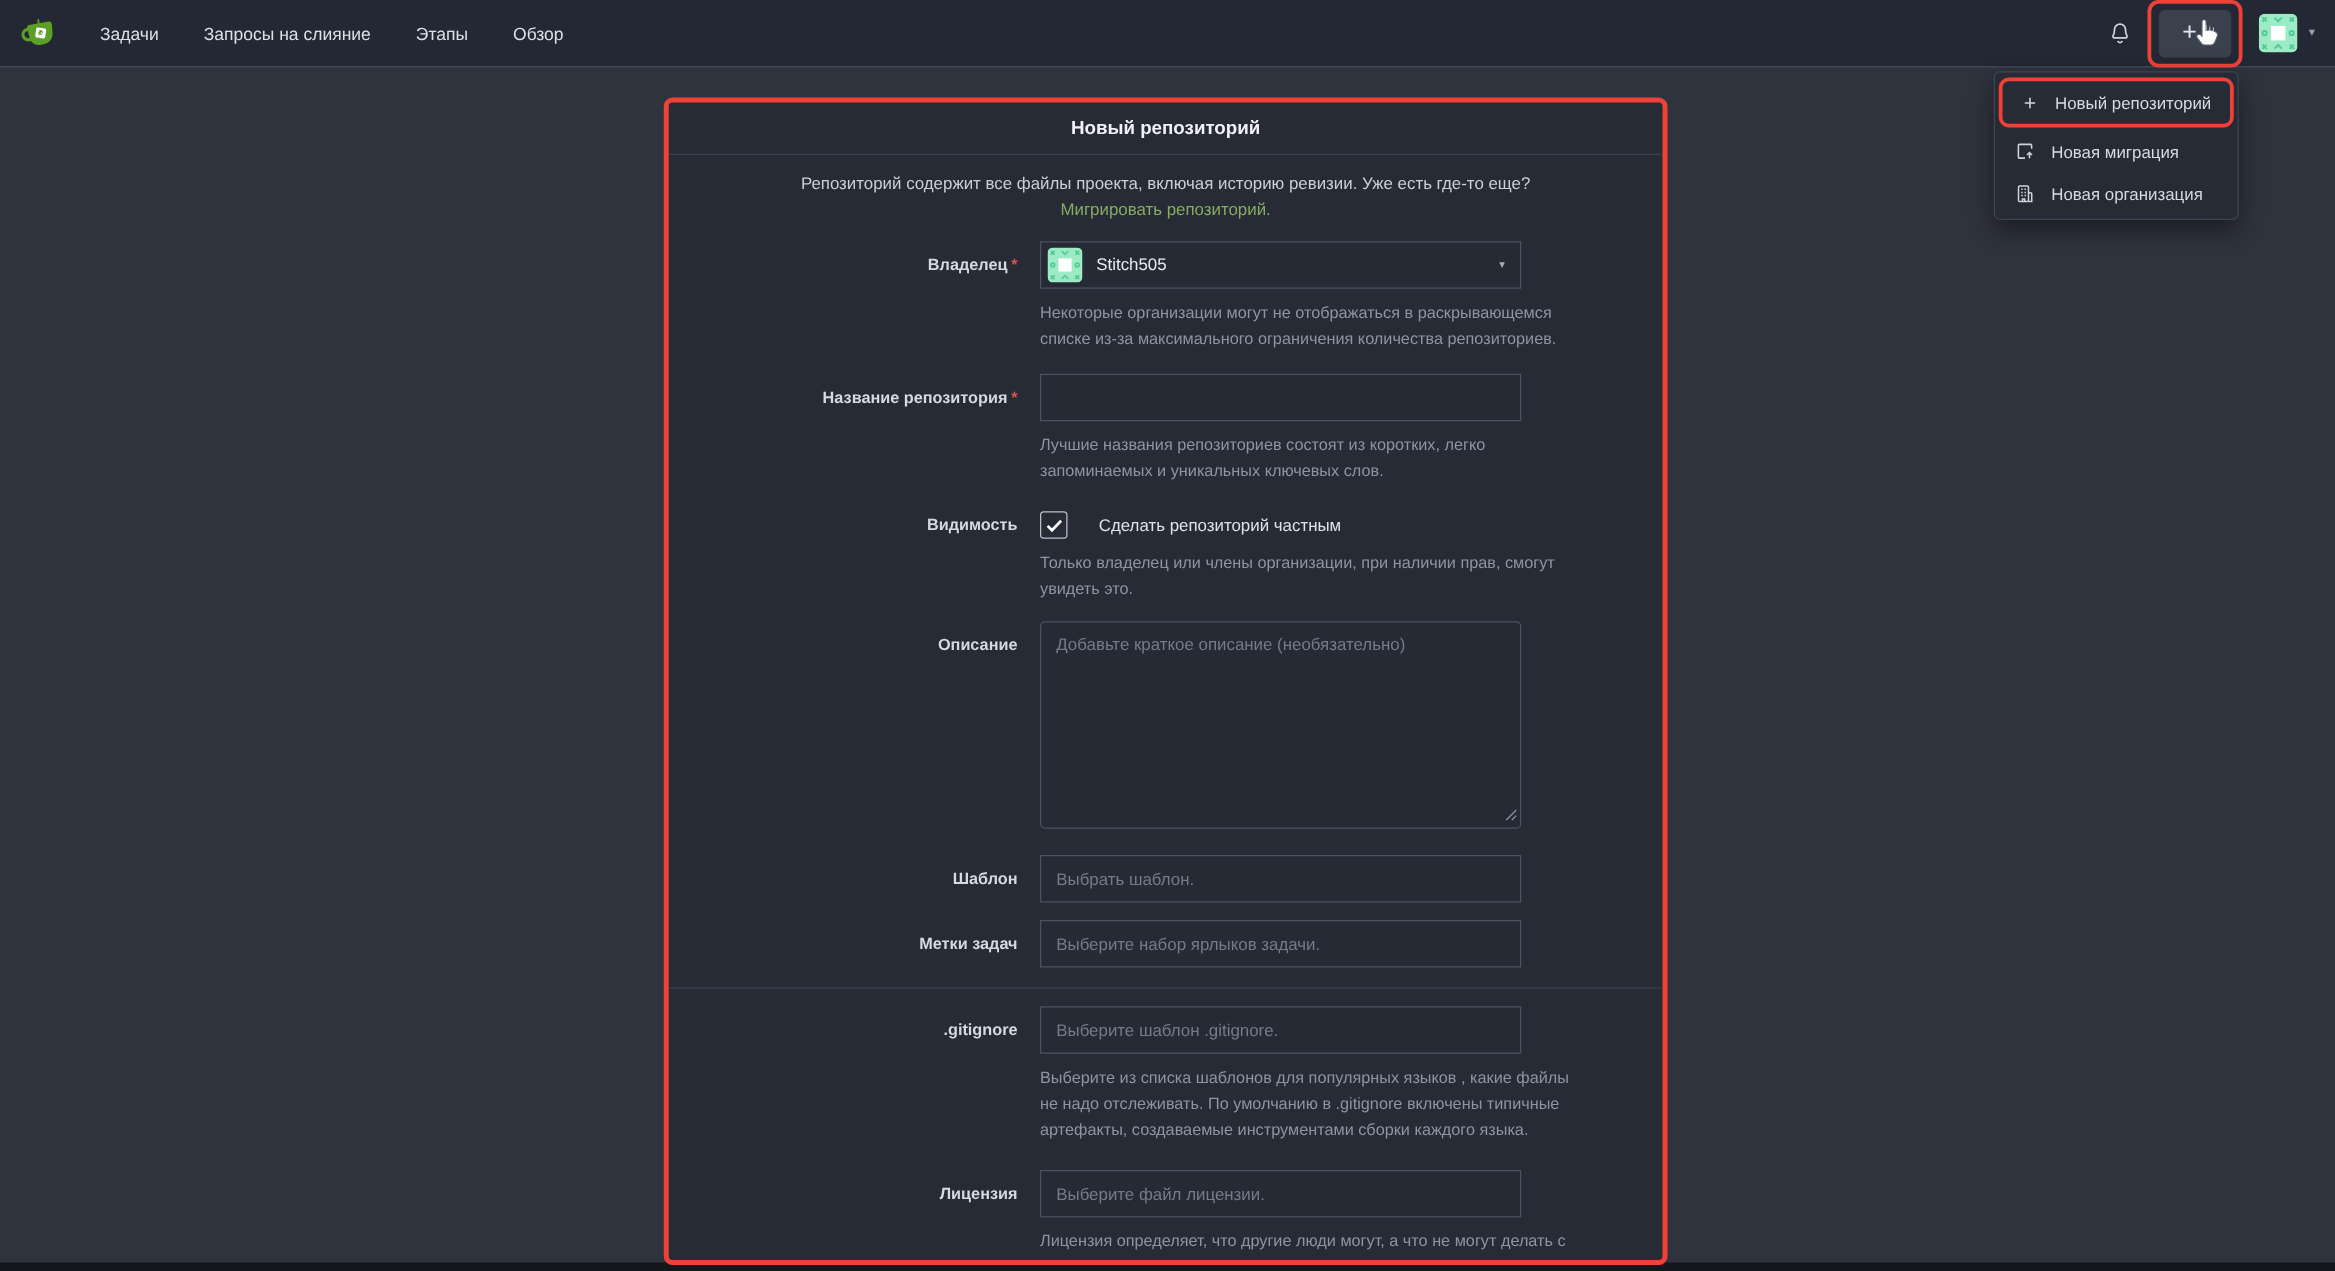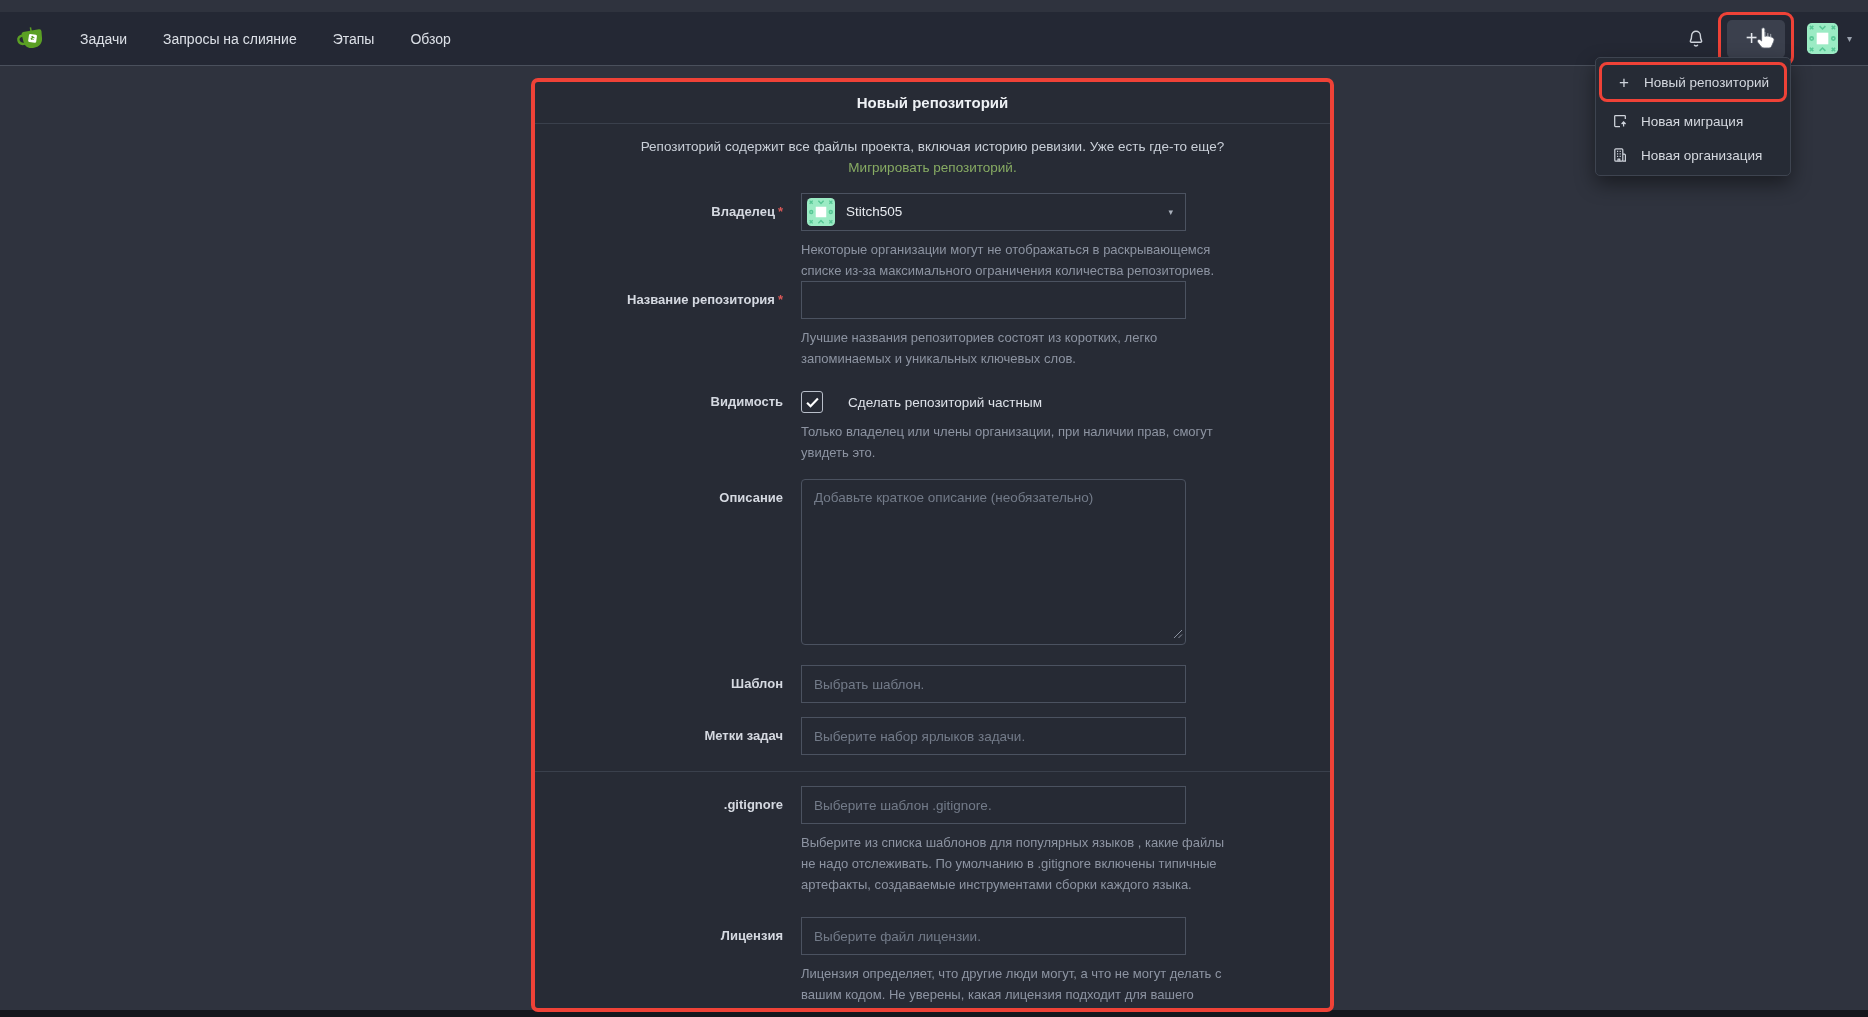--- a/index.html
+++ b/index.html
@@ -5,21 +5,21 @@
   html,body { margin:0; padding:0; }
   body {
     width:1868px; height:1017px; position:relative; overflow:hidden;
     background:#2f333e;
     font-family:"Liberation Sans","DejaVu Sans",sans-serif;
     -webkit-font-smoothing:antialiased;
   }
 
   
   .navbar {
-    position:absolute; top:12px; left:0; right:0; height:54px;
+    position:absolute; top:0; left:0; right:0; height:54px;
     background:#242834; border-bottom:1px solid #4a505c;
     display:flex; align-items:center; padding:0 16px; box-sizing:border-box; z-index:8;
   }
   .logo { width:34px; height:30px; margin-right:30px; display:flex; align-items:center; cursor:pointer; }
   .nav-links { display:flex; gap:36px; font-size:14px; color:#dce0e7; }
   .nav-link { cursor:pointer; white-space:nowrap; }
   .nav-right { margin-left:auto; display:flex; align-items:center; }
   .icon-btn { display:flex; align-items:center; justify-content:center; padding:6px; cursor:pointer; }
   .plus-wrap { position:relative; margin:0 22px 0 16px; }
   .plus-btn {
@@ -59,21 +59,21 @@
   }
   .form-header {
     height:41px; display:flex; align-items:center; justify-content:center;
     border-bottom:1px solid #3a404c; font-weight:bold; font-size:15px; color:#eef1f5;
   }
   .form-intro {
     width:660px; margin:13px auto 4px auto; text-align:center;
     font-size:13.5px; line-height:1.55; color:#c9cfd8;
   }
   .link { color:#87ab63; cursor:pointer; }
-  .row { display:flex; }
+  .row { display:flex;padding-left:31px; }
   .lbl {
     flex:0 0 266px; text-align:right; padding-right:18px; box-sizing:border-box;
     font-size:13px; font-weight:bold; color:#d5d9e1; padding-top:11px; line-height:1.3;
   }
   .req { color:#d95757; margin-left:3px; font-weight:bold; }
   .ctl { width:430px; }
   .input, .combo, .owner-select {
     box-sizing:border-box; width:385px; height:38px; background:#262a34;
     border:1px solid #4b5260; border-radius:0;
     display:flex; align-items:center; padding:0 12px; font-size:13.5px;
@@ -96,21 +96,21 @@
   .cb-label { font-size:13.5px; color:#dde1e8; margin-left:25px; cursor:pointer; }
   .ta-wrap { position:relative; width:385px; }
   textarea.desc {
     box-sizing:border-box; width:385px; height:166px; background:#262a34;
     border:1px solid #4b5260; border-radius:4px; padding:10px 12px;
     font-size:13.5px; color:#14b8a6; resize:none; outline:none;
     font-family:"Liberation Sans","DejaVu Sans",sans-serif;
   }
   .resize-handle { position:absolute; right:3px; bottom:6px; }
   .divider { height:1px; background:#3a404c; margin-top:16px; }
-  .mt14 { margin-top:14px; } .mt16 { margin-top:16px; } .mt18 { } .mt22 { margin-top:22px; }
+  .mt14 { margin-top:14px; } .mt16 { margin-top:16px; } .mt18 { margin-top:18px; } .mt22 { margin-top:22px; }
 
   .bottom-strip { position:absolute; left:0; right:0; bottom:0; height:7px; background:#15171d; z-index:1; }
 </style>
 </head>
 <body>
 
 <div class="navbar">
   <div class="logo">
     <svg width="32" height="30" viewBox="0 0 34 32">
       <g transform="rotate(-10 17 16)">

